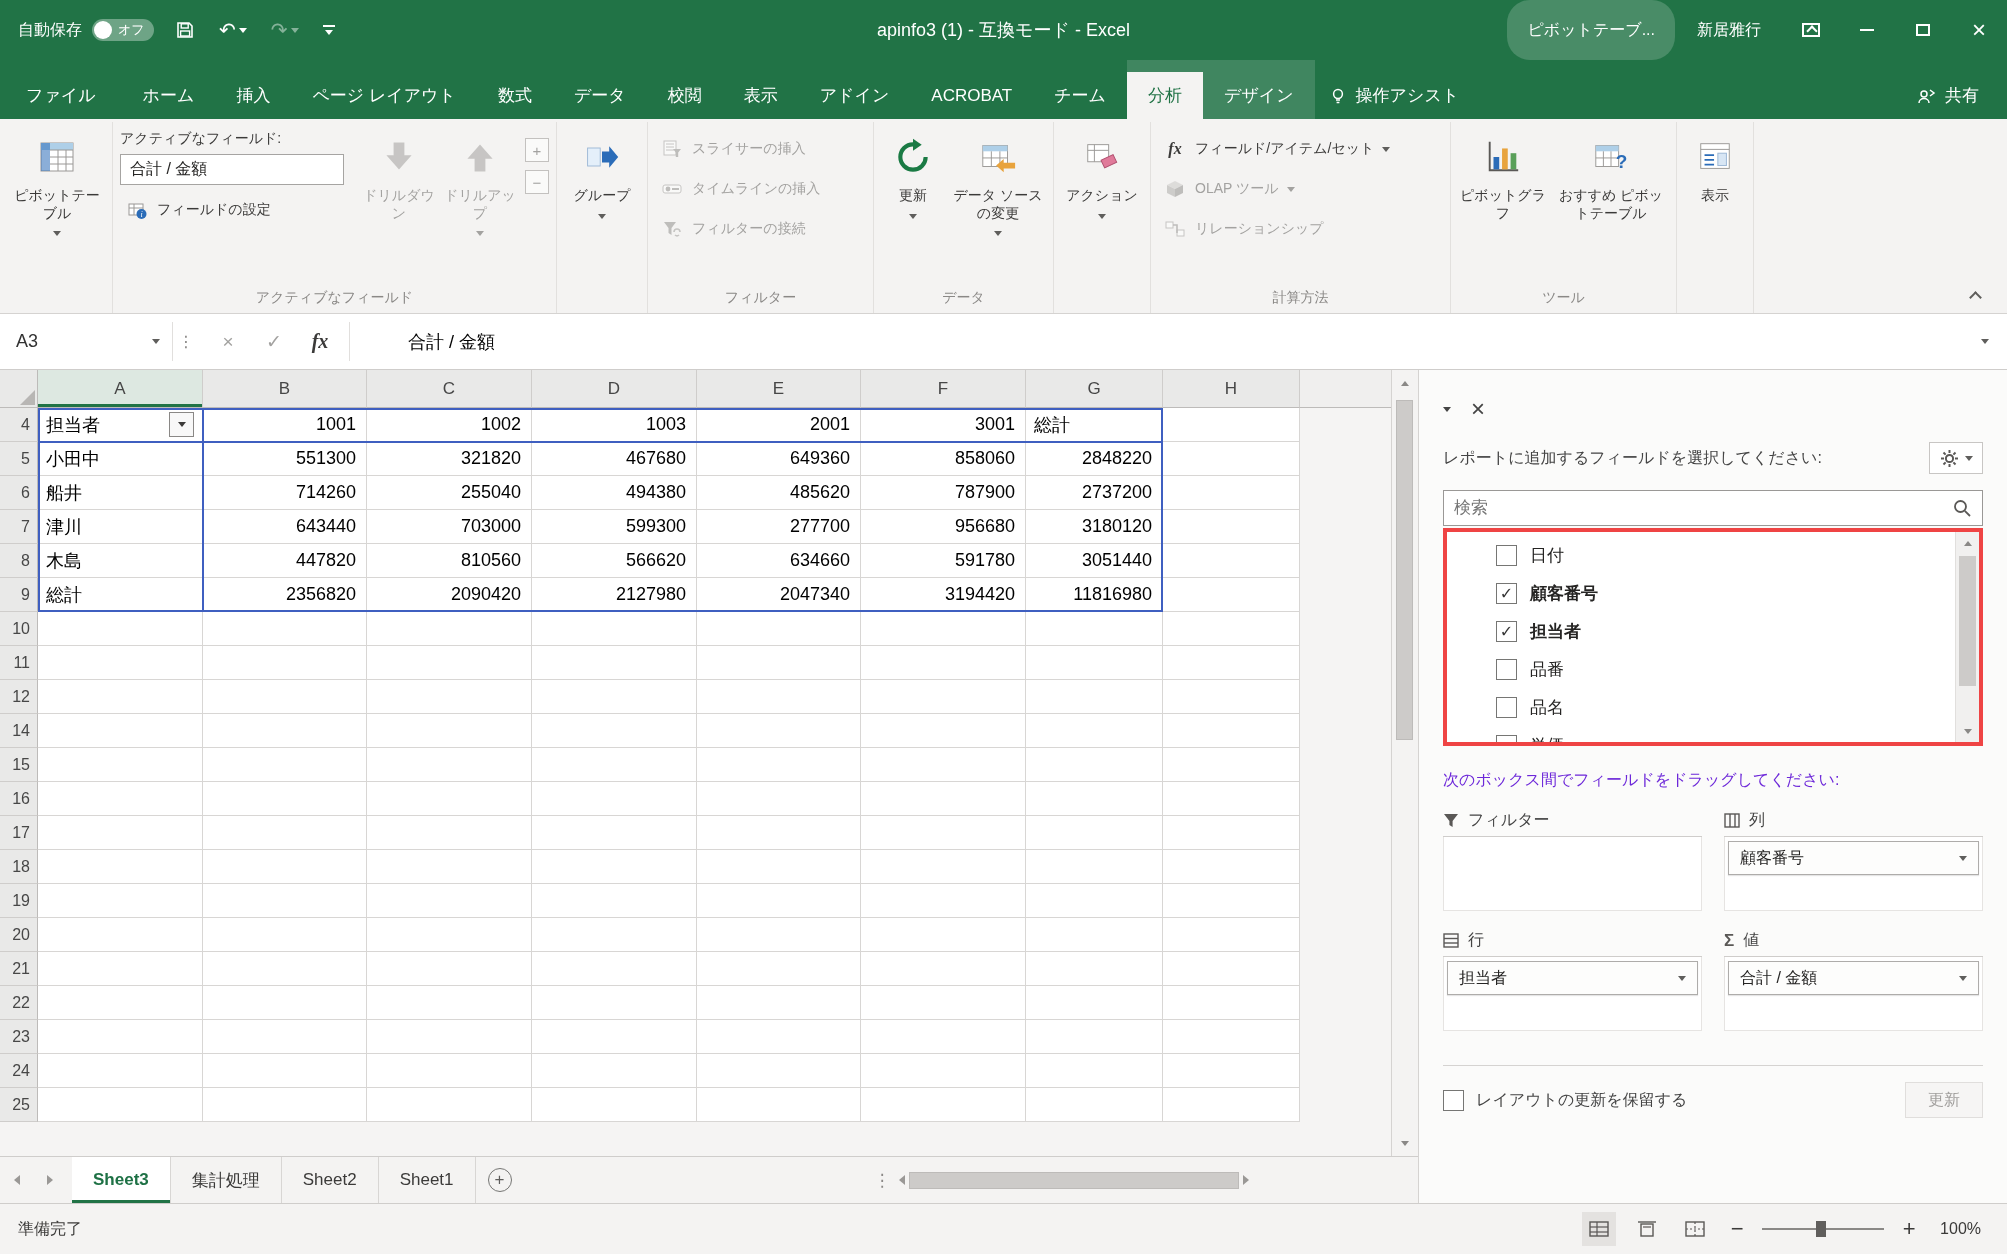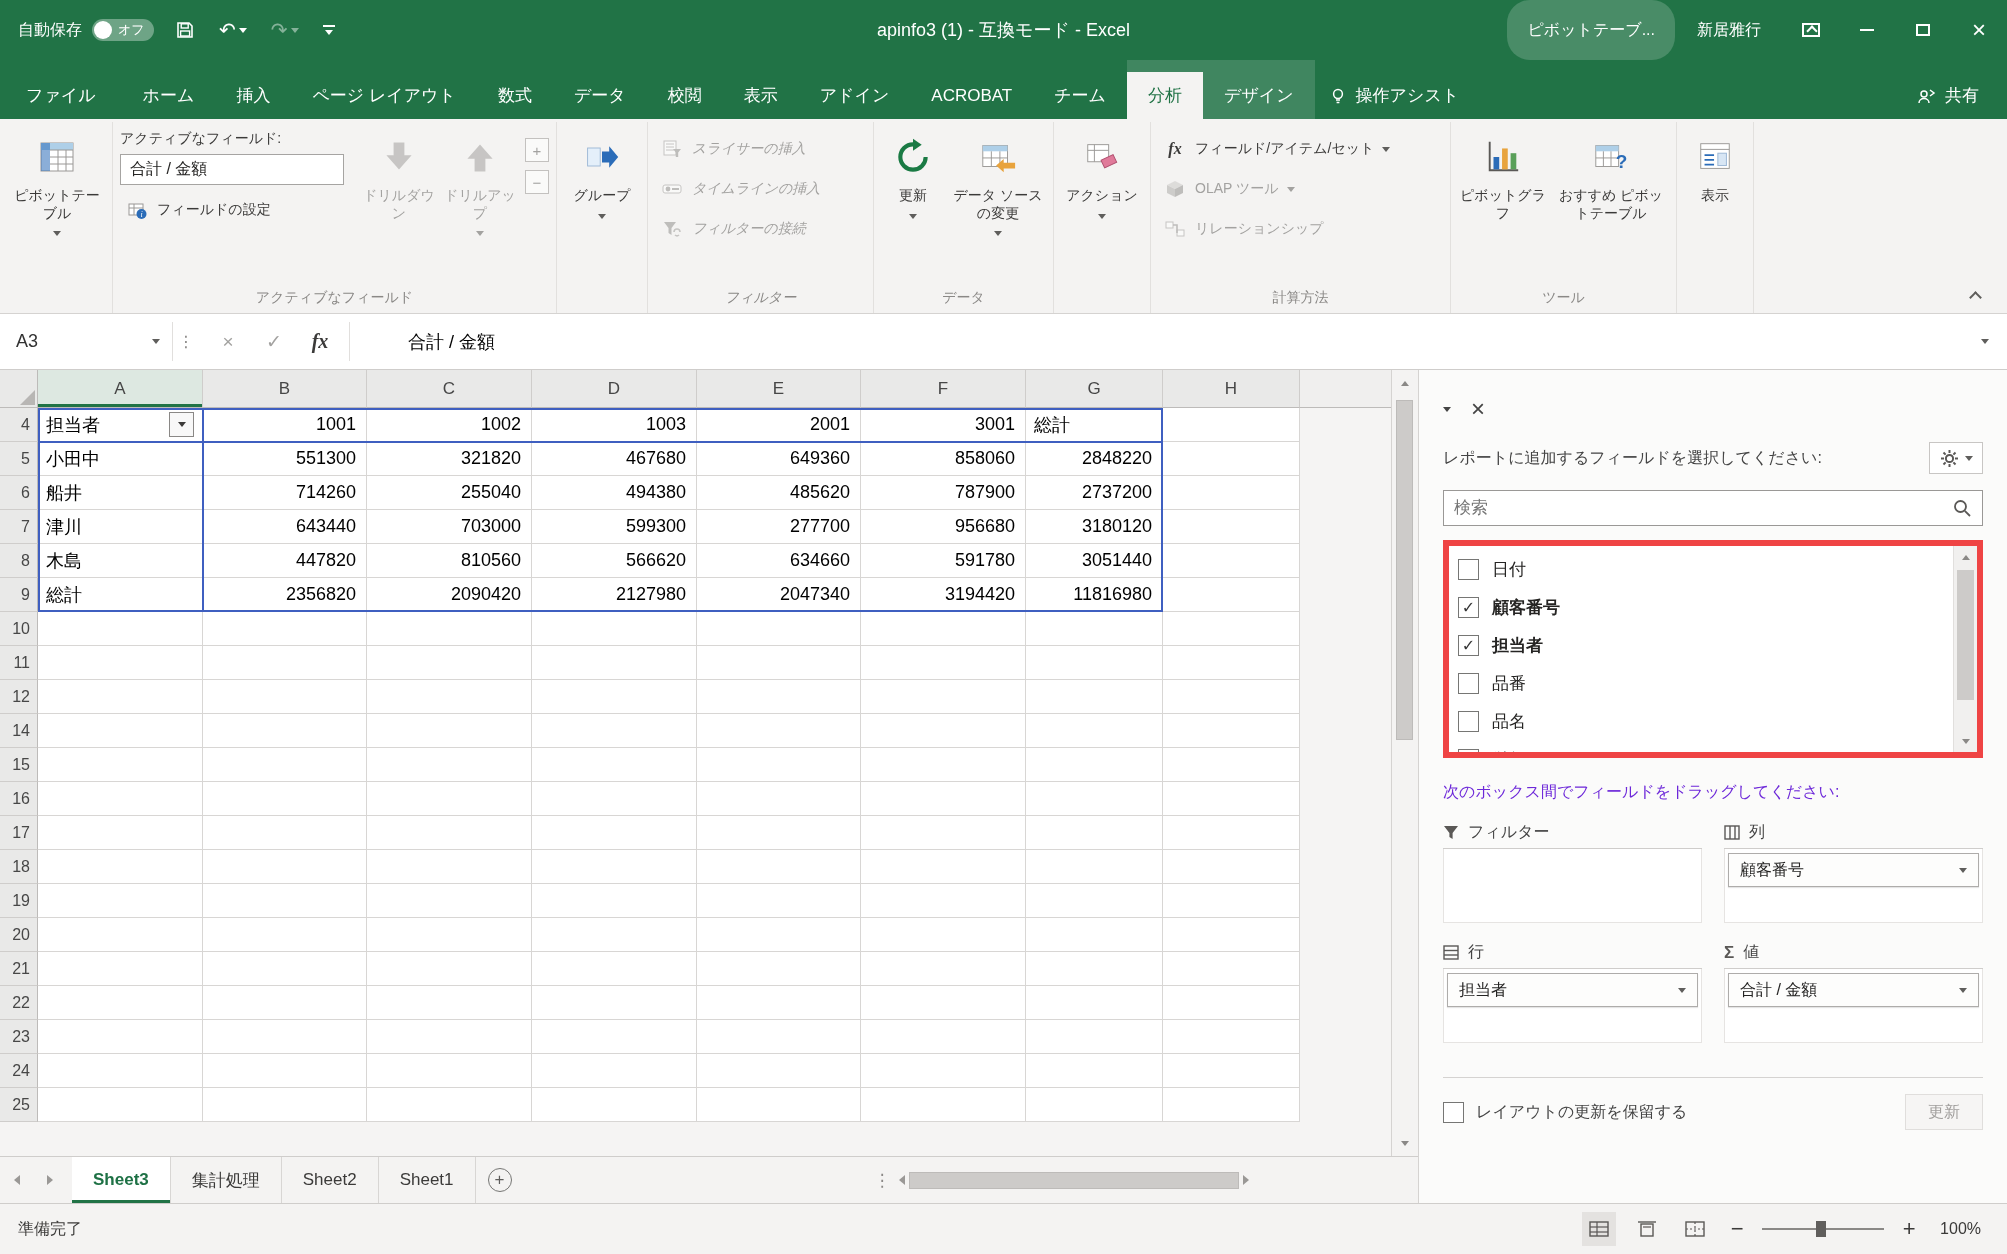--- a/index.html
+++ b/index.html
@@ -135,21 +135,21 @@
   .pane { width:589px; background:#fbfbfa; border-left:1px solid #d5d3d1; padding:0 24px; display:flex; flex-direction:column; }
   .pane-title-row { display:flex; align-items:center; margin-top:28px; gap:20px; }
   .pane-title { font-size:22px; color:#217346; flex:1; white-space:nowrap; overflow:hidden; }
   .pane-close { font-size:24px; color:#444; line-height:22px; }
   .pane-sub { display:flex; align-items:center; margin-top:22px; }
   .pane-sub-text { font-size:16px; color:#444; flex:1; }
   .gear-btn { width:54px; height:32px; border:1px solid #c8c6c4; background:#fff; display:flex; align-items:center; justify-content:center; gap:6px; }
   .search { margin-top:16px; height:36px; border:1px solid #9a9896; background:#fff; display:flex; align-items:center; padding:0 10px; }
   .search input { flex:1; border:none; outline:none; font-size:17px; font-family:inherit; color:#252423; background:transparent; }
   .search input::placeholder { color:#767676; }
-  .fieldlist { margin-top:14px; height:218px; border:6px solid #ef4444; background:#fff; display:flex; overflow:hidden; }
+  .fieldlist { margin-top:2px; height:218px; border:4px solid #ef4444; background:#fff; display:flex; overflow:hidden;padding-left:40px; }
   .fl-items { flex:1; overflow:hidden; padding-top:4px; }
   .fl-item { height:38px; display:flex; align-items:center; gap:13px; padding-left:9px; font-size:17px; color:#252423; }
   .cbx { width:21px; height:21px; border:1px solid #767674; background:#fff; display:flex; align-items:center; justify-content:center; font-size:16px; color:#333; flex-shrink:0; }
   .fl-label.bold { font-weight:bold; }
   .fl-scroll { width:24px; background:#f1f0ef; border-left:1px solid #e1dfdd; display:flex; flex-direction:column; align-items:center; position:relative; }
   .fl-arrow { height:22px; display:flex; align-items:center; justify-content:center; width:100%; }
   .fl-arrow.bottom { position:absolute; bottom:0; }
   .fl-thumb { position:absolute; top:24px; left:3px; width:17px; height:130px; background:#cdcbc9; }
   .drag-hint { margin-top:24px; font-size:16px; color:#6d28d9; }
   .areas { margin-top:14px; display:grid; grid-template-columns:1fr 1fr; column-gap:22px; row-gap:14px; }
@@ -313,21 +313,21 @@
         <svg width="36" height="36" viewBox="0 0 40 40">
             <rect x="4" y="10" width="14" height="20" fill="#e4effa" stroke="#9ab6d4"></rect>
             <polygon points="20,14 28,14 28,8 38,20 28,32 28,26 20,26" fill="#2b6cb8"></polygon>
           </svg>
       </span>
       <span class="blabel">グループ</span>
       <span class="tri-down"></span>
     </div>
   </div>
 
-  <div class="rgroup" style="width:226px;font-style:italic;">
+  <div class="rgroup" style="width:226px;">
     <div class="vstack">
       <div class="smallbtn disabled">
         <span class="sicon">
             <svg width="20" height="20" viewBox="0 0 20 20">
               <rect x="2" y="2" width="12" height="14" fill="#fff" stroke="#9a9896"></rect>
               <path d="M4 5h8M4 8h8M4 11h8" stroke="#9a9896"></path>
               <polygon points="11,10 19,10 16.2,13.5 16.2,18 13.8,18 13.8,13.5" fill="#8a8886"></polygon>
             </svg>
           </span>
         <span>スライサーの挿入</span>

